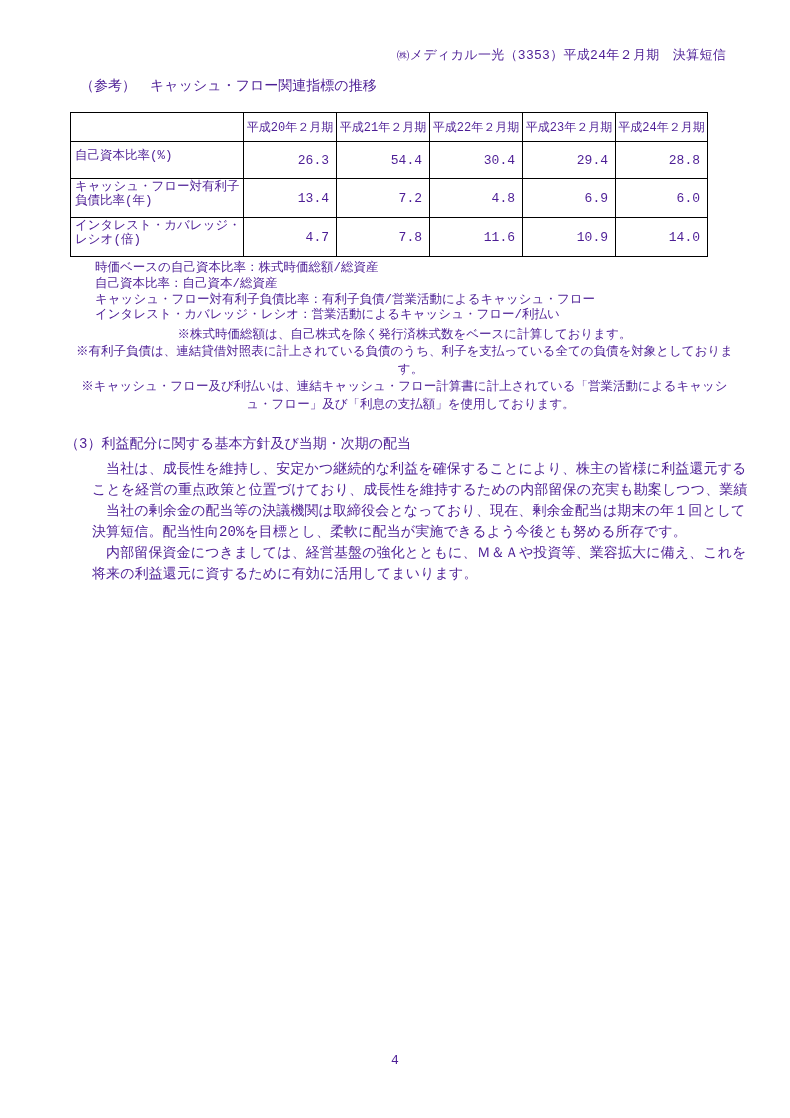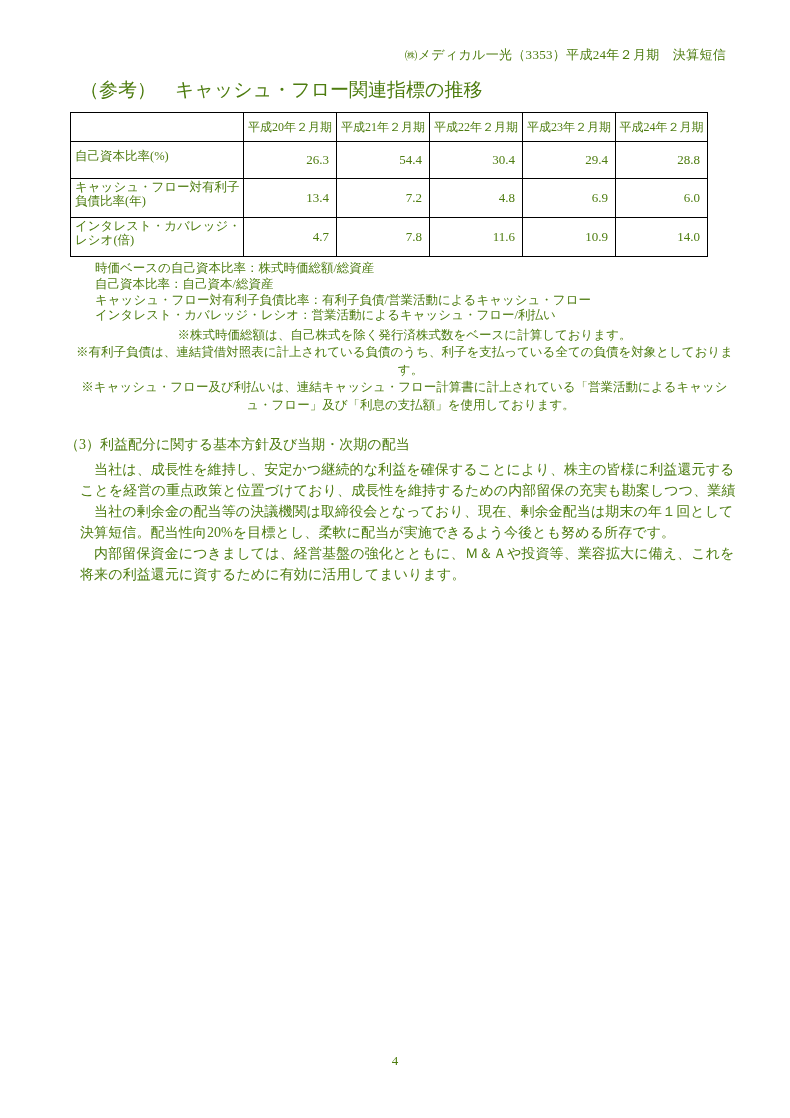--- a/index.html
+++ b/index.html
@@ -1,39 +1,39 @@
 <!DOCTYPE html>
 <html><head>
 <meta charset="utf-8">
 <style>
   html, body { margin: 0; padding: 0; background: #ffffff; }
   .page {
     position: relative;
     width: 790px;
     height: 1118px;
     background: #ffffff;
-    color: #4d7c0f;
-    font-family: Liberation Serif, serif;
+    color: #4c1d95;
+    font-family: Liberation Mono, monospace;
     overflow: hidden;
   }
 
   .doc-header {
     position: absolute;
     top: 46px;
     right: 64px;
     font-size: 13px;
     letter-spacing: 0.3px;
     white-space: nowrap;
   }
 
   .ref-title {
     position: absolute;
     top: 77px;
     left: 80px;
-    font-size: 19px;
+    font-size: 14px;
     white-space: nowrap;
   }
 
   table.cf-table {
     position: absolute;
     top: 112px;
     left: 70px;
     width: 637px;
     border-collapse: collapse;
     table-layout: fixed;
@@ -89,21 +89,21 @@
 
   .dividend {
     position: absolute;
     top: 434px;
     left: 65px;
     width: 672px;
     font-size: 14px;
     line-height: 21px;
   }
   .dividend .heading { margin-bottom: 4px; white-space: nowrap; }
-  .dividend .body-line { margin-left: 15px; white-space: nowrap; letter-spacing: 0.1px; }
+  .dividend .body-line { margin-left: 27px; white-space: nowrap; letter-spacing: 0.1px; }
 
   .page-number {
     position: absolute;
     top: 1053px;
     left: 0;
     width: 100%;
     text-align: center;
     font-size: 13px;
   }
 </style>

